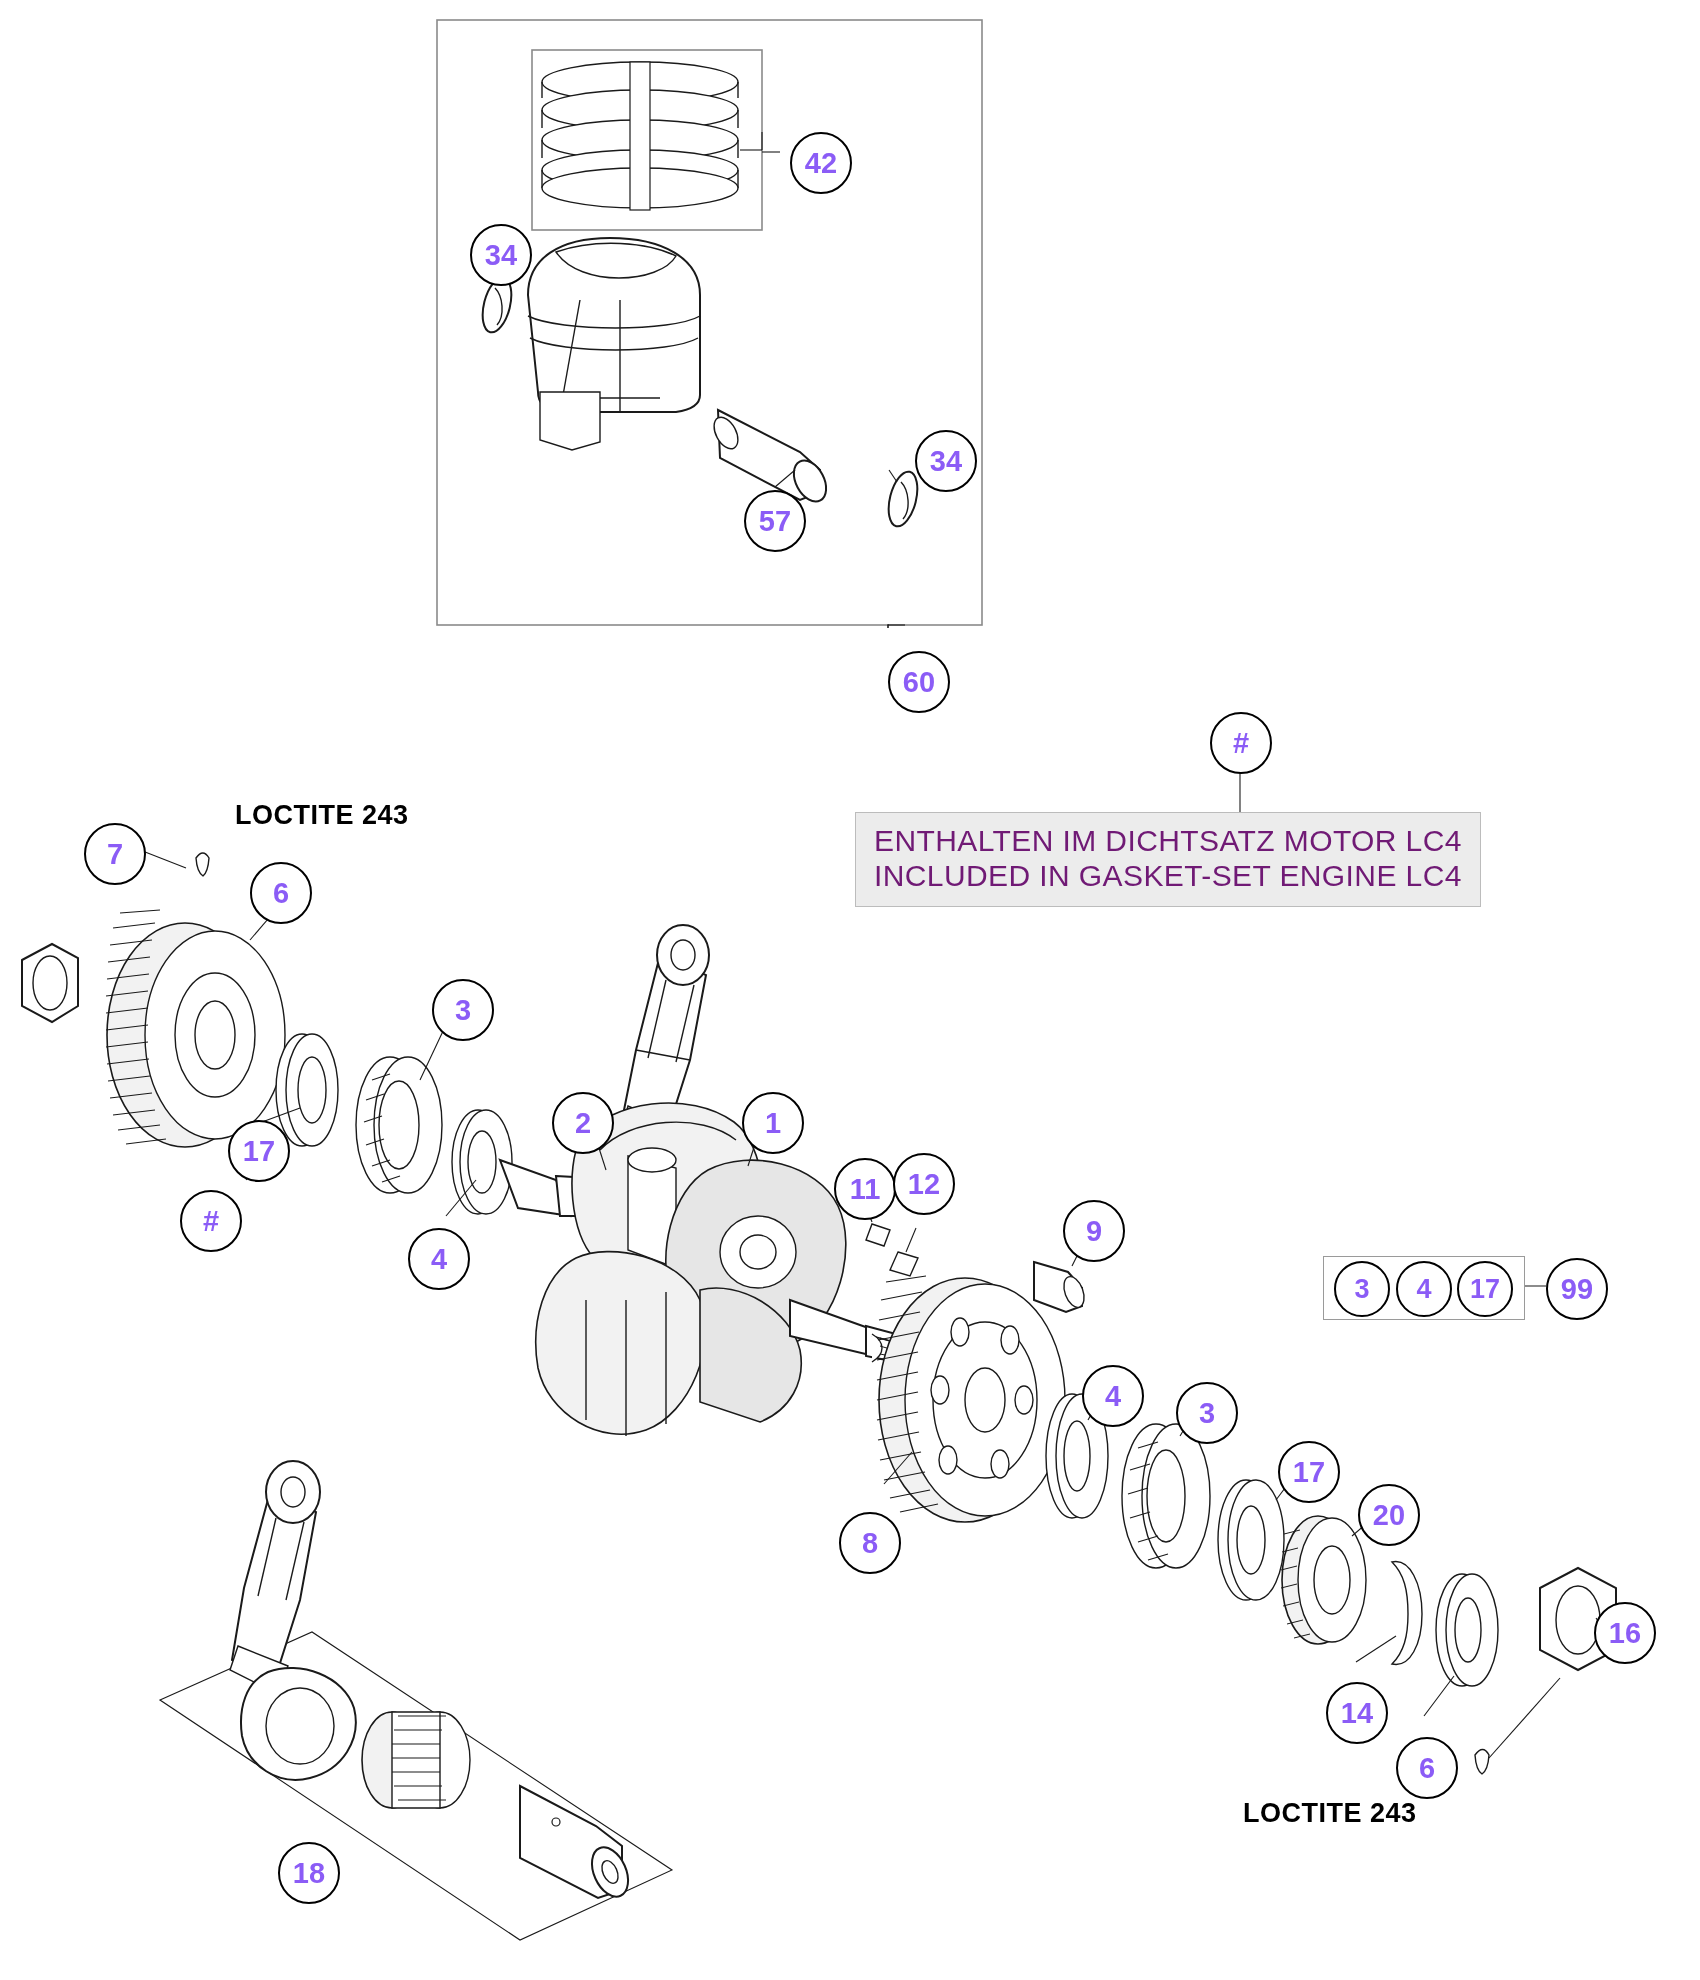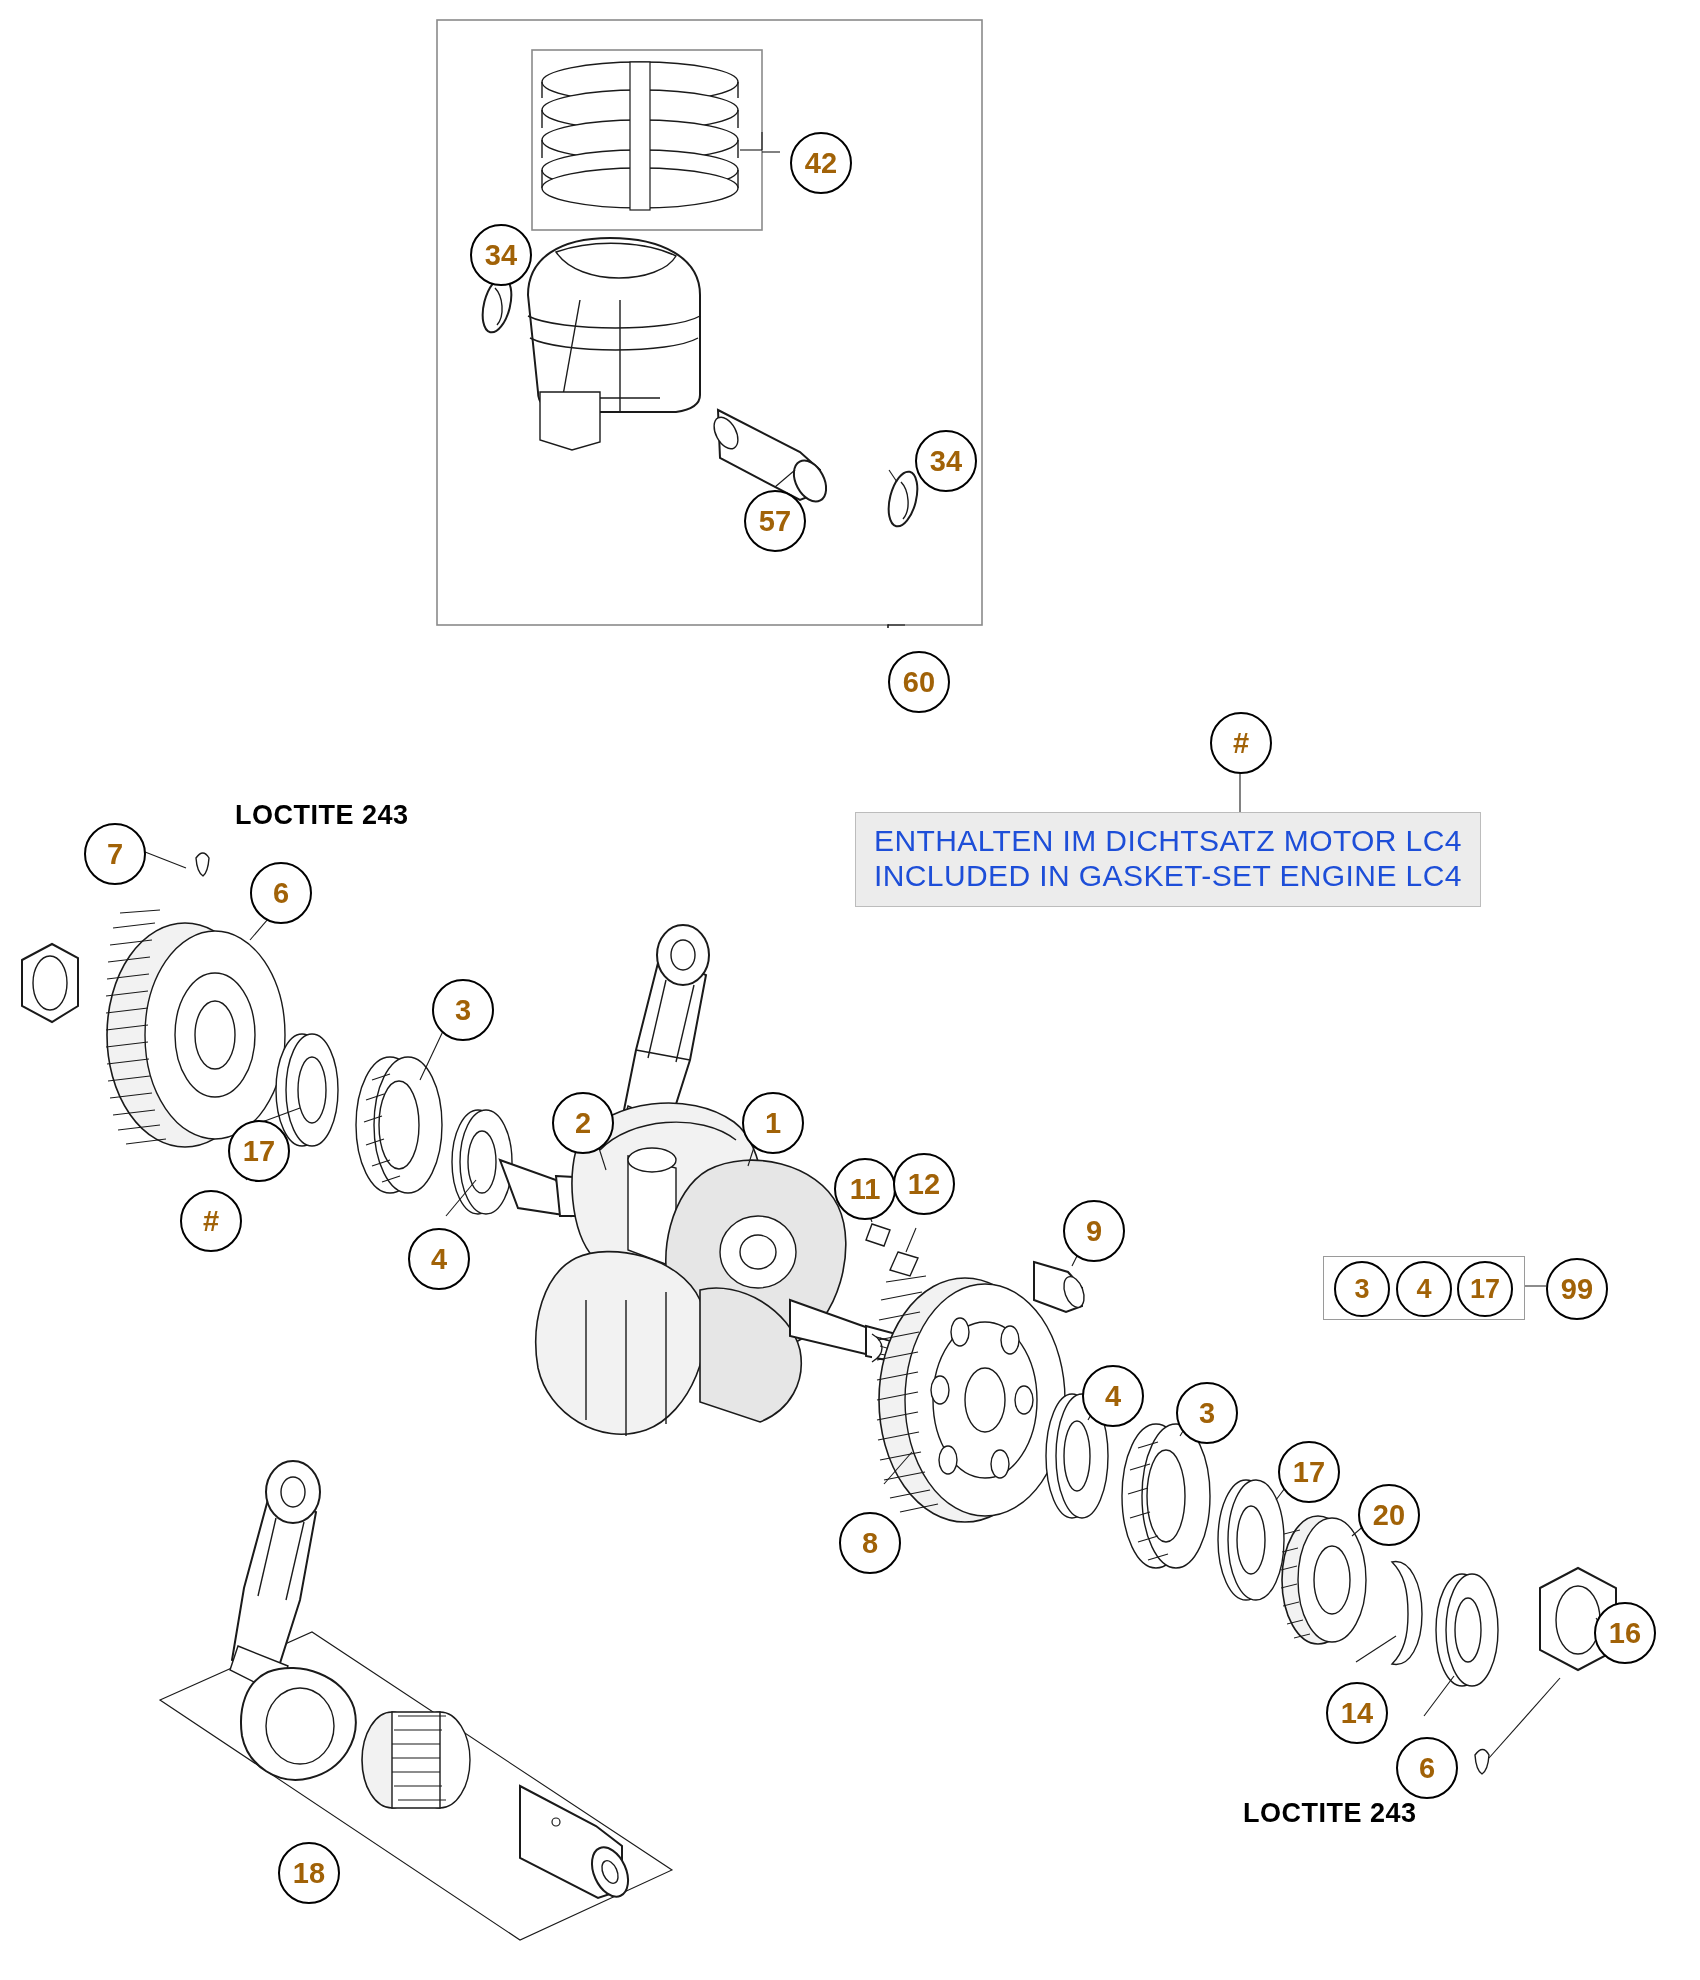--- a/index.html
+++ b/index.html
@@ -1,26 +1,26 @@
 <!DOCTYPE html>
 <html><head>
 <meta charset="utf-8">
 <style>
   html,body{margin:0;padding:0;background:#ffffff;}
   body{width:1700px;height:1980px;position:relative;font-family:"Liberation Sans",sans-serif;overflow:hidden;}
   #stage{position:absolute;left:0;top:0;width:1700px;height:1980px;}
   svg{display:block;}
   .callout{position:absolute;border:2.5px solid #000;border-radius:50%;background:#fff;
            display:flex;align-items:center;justify-content:center;
-           font-family:"Liberation Sans",sans-serif;font-weight:700;color:#a16207;}
+           font-family:"Liberation Sans",sans-serif;font-weight:700;color:#8b5cf6;}
   .c-sm{width:52px;height:52px;font-size:27px;}
   .c-md{width:58px;height:58px;font-size:29px;}
   .note-box{position:absolute;background:#ececec;border:1px solid #bcbcbc;
             padding:10px 18px 12px 18px;}
-  .note-box div{font-size:30px;letter-spacing:.4px;color:#1d4ed8;line-height:1.18;white-space:nowrap;}
+  .note-box div{font-size:30px;letter-spacing:.4px;color:#701a75;line-height:1.18;white-space:nowrap;}
   .loctite{position:absolute;font-size:27px;font-weight:700;letter-spacing:.5px;color:#000;white-space:nowrap;}
   .grp-box{position:absolute;border:1px solid #9a9a9a;background:#fff;}
 </style>
 </head>
 <body>
 
 <div id="stage">
 
   <svg width="1700" height="1980" viewBox="0 0 1700 1980">
     <defs>

